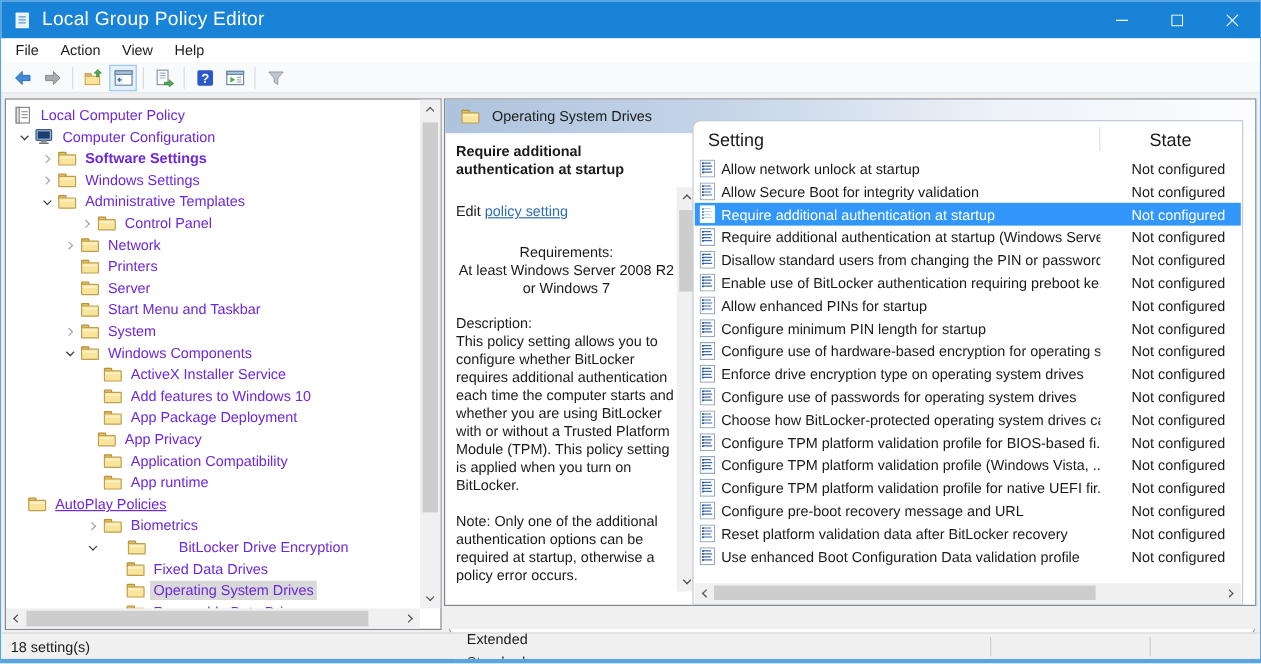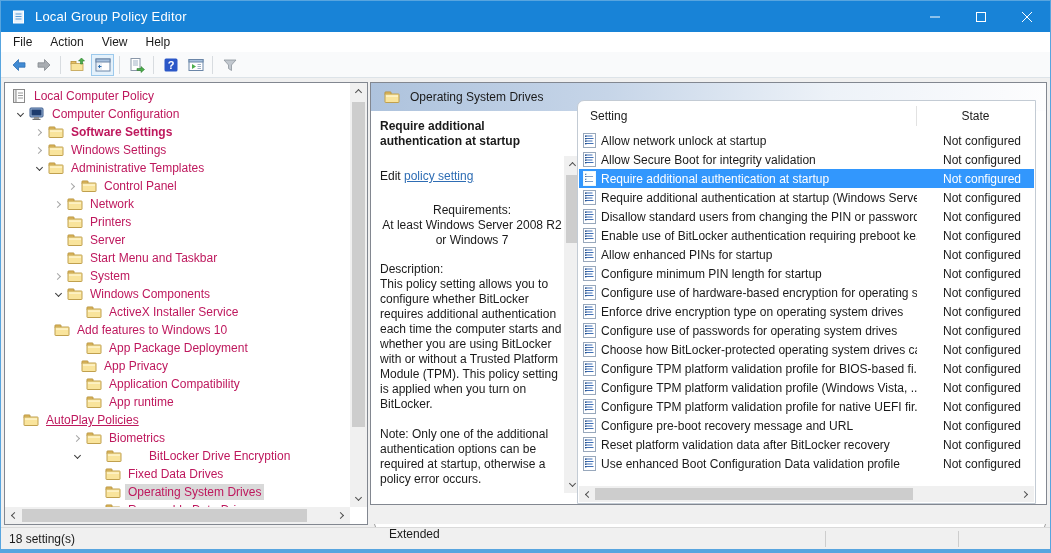--- a/index.html
+++ b/index.html
@@ -3,42 +3,42 @@
 <meta charset="utf-8">
 <style>
   html,body{margin:0;padding:0;background:#ffffff;font-family:"Liberation Sans",sans-serif;}
   *{box-sizing:border-box;}
   .window{position:relative;width:1051px;height:553px;background:#F0F0F0;
           border:1px solid #58A5DF;border-bottom:4px solid #58A5DF;overflow:hidden;}
 
   
   .titlebar{height:31px;background:#1883D7;display:flex;align-items:center;color:#fff;}
   .titlebar-icon{width:16px;height:16px;margin:0 8px 0 10px;flex:none;display:flex;}
-  .title-text{font-size:13px;letter-spacing:.2px;}
+  .title-text{font-size:16px;letter-spacing:.2px;}
   .window-controls{margin-left:auto;display:flex;height:100%;}
   .win-btn{width:46px;height:100%;display:flex;align-items:center;justify-content:center;}
 
   
   .menubar{height:20px;background:#fff;display:flex;align-items:center;font-size:12px;color:#1A1A1A;padding-left:3px;}
   .menu-item{padding:0 9px;height:100%;display:flex;align-items:center;}
 
   
   .toolbar{height:26px;background:#F9FAFB;border-bottom:1px solid #DDE3E8;display:flex;align-items:center;padding-left:5px;}
   .tb-btn{width:23px;height:22px;display:flex;align-items:center;justify-content:center;border:1px solid transparent;margin:0 1px;}
   .tb-btn.pressed{background:#E4F1FB;border-color:#9CC9EC;}
   .tb-sep{width:1px;height:18px;background:#D8DCE0;margin:0 4px;}
   .tb-btn svg{width:16px;height:16px;}
 
   
   .content{position:absolute;top:77px;left:0;right:0;bottom:22px;background:#F0F0F0;}
 
   
   .tree-pane{position:absolute;left:3px;top:4px;width:364px;height:443px;background:#fff;border:1px solid #828790;}
   .tree-items{position:absolute;left:0;top:0;right:17px;bottom:17px;overflow:hidden;padding-top:4px;}
-  .tree-row{height:18px;display:flex;align-items:center;font-size:12px;color:#be185d;white-space:nowrap;}
+  .tree-row{height:18px;display:flex;align-items:center;font-size:12px;color:#6d28d9;white-space:nowrap;}
   .expander{width:18px;height:18px;flex:none;display:flex;align-items:center;justify-content:center;}
   .t-icon{width:16px;height:16px;flex:none;margin-right:4px;display:flex;}
   .t-icon svg{width:16px;height:16px;}
   .tree-row .label{padding:1px 3px;}
   .tree-row.selected .label{background:#D9D9D9;}
 
   
   .chev{display:inline-block;width:5px;height:5px;border-right:1.4px solid #505050;border-bottom:1.4px solid #505050;}
   .chev-up{transform:rotate(-135deg);margin-top:2px;}
   .chev-down{transform:rotate(45deg);margin-bottom:2px;}
@@ -68,21 +68,21 @@
   .edit-line{margin-bottom:19px;}
   .link{color:#2E6DB4;text-decoration:underline;cursor:pointer;}
   .req-block{margin-bottom:14px;white-space:pre-line;text-align:center;}
   .para{margin-bottom:15px;}
 
   .mid-scroll{left:193px;top:73px;width:17px;height:337px;}
 
   
   .list-card{position:absolute;left:206px;top:17px;width:459px;height:404px;background:#fff;
              border:1px solid #C3CBD4;border-top-left-radius:7px;}
-  .list-header{position:relative;height:30px;font-size:12px;color:#1A1A1A;}
+  .list-header{position:relative;height:30px;font-size:15px;color:#1A1A1A;}
   .col-setting{position:absolute;left:12px;top:8px;}
   .col-div{position:absolute;left:338px;top:5px;width:1px;height:20px;background:#E2E2E2;}
   .col-state{position:absolute;left:338px;width:119px;text-align:center;top:8px;}
   .list-rows{position:absolute;top:30px;left:1px;right:1px;}
   .lrow{height:19px;display:flex;align-items:center;font-size:12px;color:#1A1A1A;white-space:nowrap;}
   .s-icon{width:13px;height:15px;margin:0 5px 0 4px;flex:none;display:flex;}
   .s-icon svg{width:13px;height:15px;}
   .s-text{width:316px;overflow:hidden;flex:none;}
   .s-state{width:119px;padding-left:26px;flex:none;}
   .lrow.selected{background:#3297FD;color:#fff;}
@@ -371,21 +371,21 @@
             <span class="expander"></span>
             <span class="t-icon">
               <svg viewBox="0 0 16 16">
                 <rect x="1" y="3" width="6" height="3" rx="0.5" fill="#E8C064" stroke="#B59038"></rect>
                 <rect x="1" y="5" width="14" height="8.5" rx="0.5" fill="#F9E49C" stroke="#C0A04E"></rect>
                 <rect x="2" y="6.2" width="12" height="1.8" fill="#FDF2C8" opacity="0.9"></rect>
               </svg>
             </span>
             <span class="label">ActiveX Installer Service</span>
           </div>
-          <div class="tree-row" style="padding-left: 31px;">
+          <div class="tree-row" style="padding-left: 63px;">
             <span class="expander"></span>
             <span class="t-icon">
               <svg viewBox="0 0 16 16">
                 <rect x="1" y="3" width="6" height="3" rx="0.5" fill="#E8C064" stroke="#B59038"></rect>
                 <rect x="1" y="5" width="14" height="8.5" rx="0.5" fill="#F9E49C" stroke="#C0A04E"></rect>
                 <rect x="2" y="6.2" width="12" height="1.8" fill="#FDF2C8" opacity="0.9"></rect>
               </svg>
             </span>
             <span class="label">Add features to Windows 10</span>
           </div>

